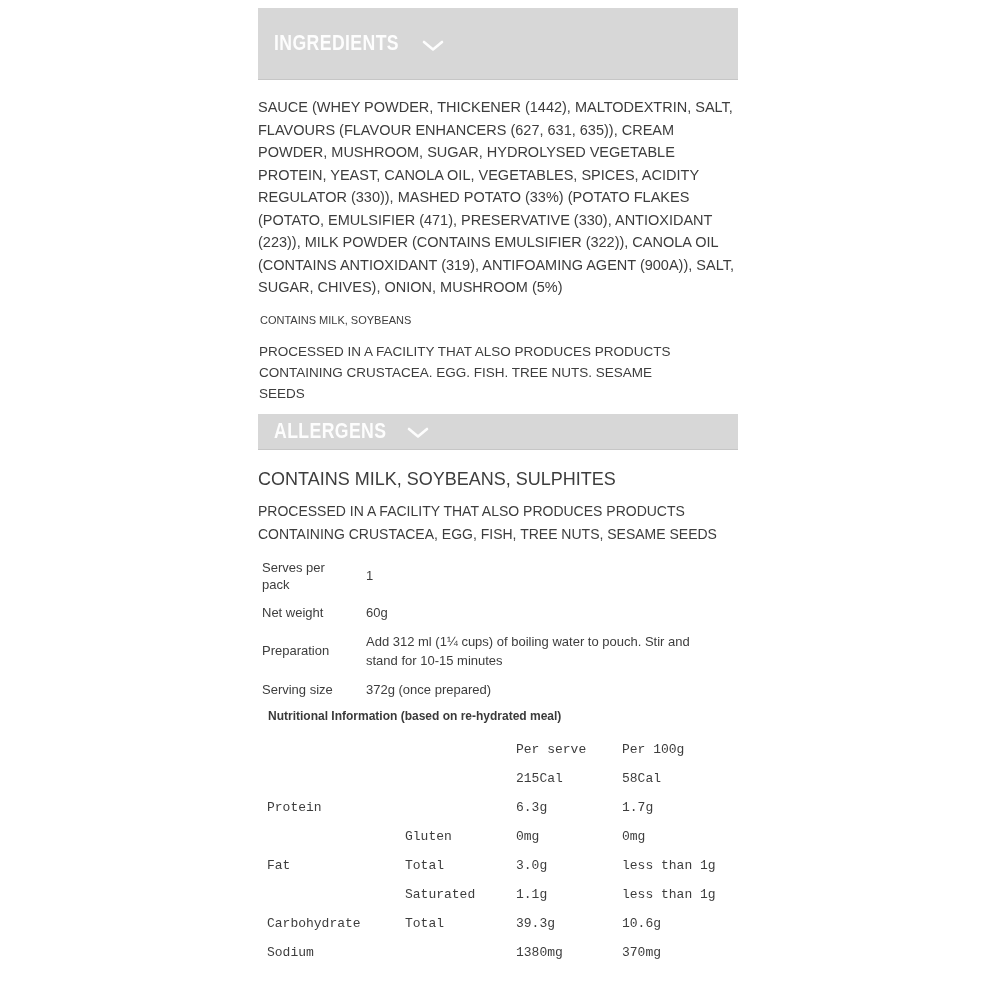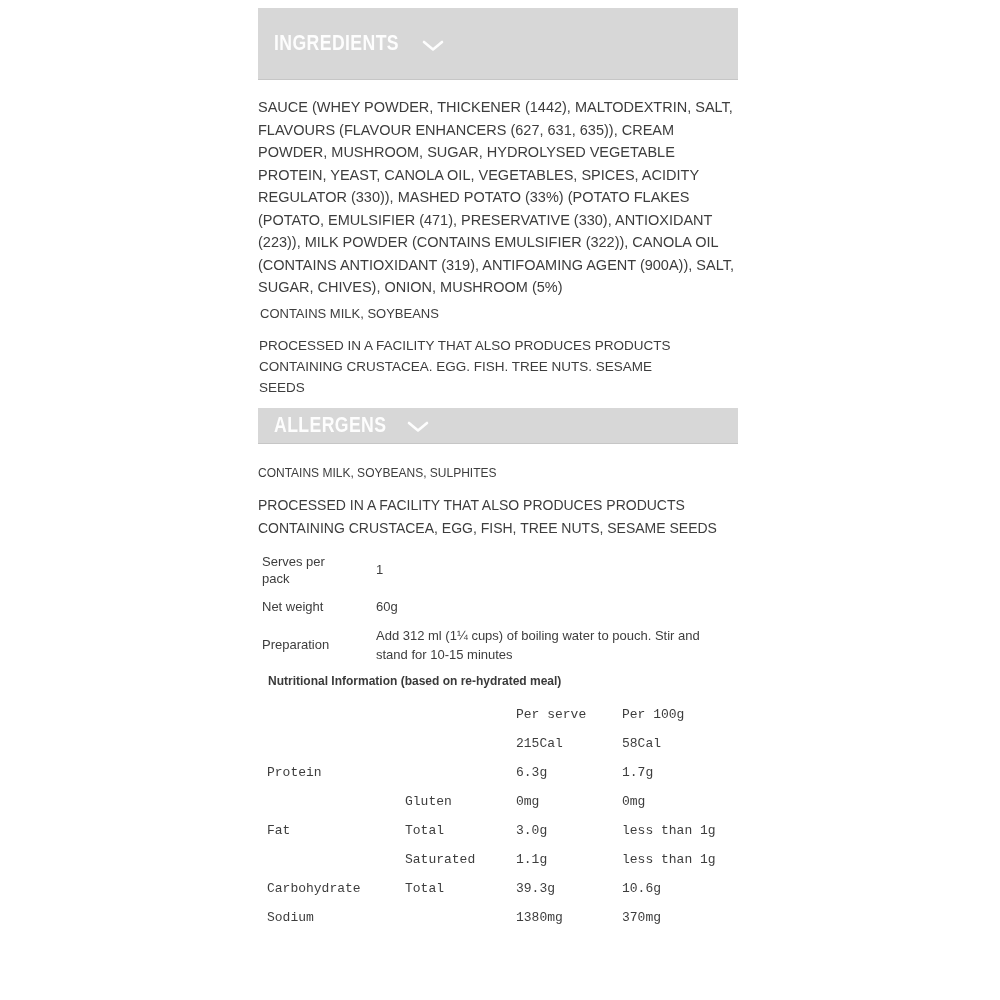--- a/index.html
+++ b/index.html
@@ -32,43 +32,43 @@
   }
   .chevron { margin-left:12px; margin-top:4px; flex:0 0 auto; }
 
   
   .ing-body {
     margin-top:16px;
     font-size:14.5px; line-height:22.5px;
     max-width:481px;
   }
   .ing-contains {
-    margin-top:6px; margin-left:2px;
-    font-size:13px; line-height:18px;
+    margin-top:12px; margin-left:2px;
+    font-size:11px; line-height:18px;
   }
   .ing-facility {
     margin-top:12px; margin-left:1px;
     font-size:13.5px; line-height:21px;
     max-width:440px;
   }
 
   
   .al-contains {
     margin-top:20px;
-    font-size:12px; line-height:18px;
+    font-size:18px; line-height:18px;
   }
   .al-facility {
     margin-top:12px;
     font-size:14px; line-height:23px;
     max-width:465px;
   }
 
   
   .spec-table { margin-top:8px; margin-left:4px; font-size:13px; }
-  .spec-row { display:flex; align-items:center; padding:5px 0;gap:10px; }
+  .spec-row { display:flex; align-items:center; padding:5px 0; }
   .spec-label { width:100px; flex:0 0 auto; line-height:17px; padding-right:8px; }
   .spec-value { flex:1 1 auto; line-height:19px; margin-left:4px; max-width:350px; }
 
   
   .nutrition-title {
     margin-top:4px; margin-left:10px;
     font-size:12px; font-weight:700; color:#3a3a3a;
     line-height:17px;
   }
   .nutrition-table { margin-top:10px; margin-left:9px; font-size:13px; }
@@ -114,20 +114,24 @@
         <div class="spec-value">1</div>
       </div>
       <div class="spec-row">
         <div class="spec-label">Net weight</div>
         <div class="spec-value">60g</div>
       </div>
       <div class="spec-row">
         <div class="spec-label">Preparation</div>
         <div class="spec-value">Add 312 ml (1¼ cups) of boiling water to pouch. Stir and stand for 10-15 minutes</div>
       </div>
+      <div class="spec-row">
+        <div class="spec-label">Serving size</div>
+        <div class="spec-value">372g (once prepared)</div>
+      </div>
     </div>
 
   <div class="nutrition-title">Nutritional Information (based on re-hydrated meal)</div>
 
   <div class="nutrition-table">
     <div class="n-row">
       <div class="n-cell"></div>
       <div class="n-cell"></div>
       <div class="n-cell">Per serve</div>
       <div class="n-cell">Per 100g</div>

